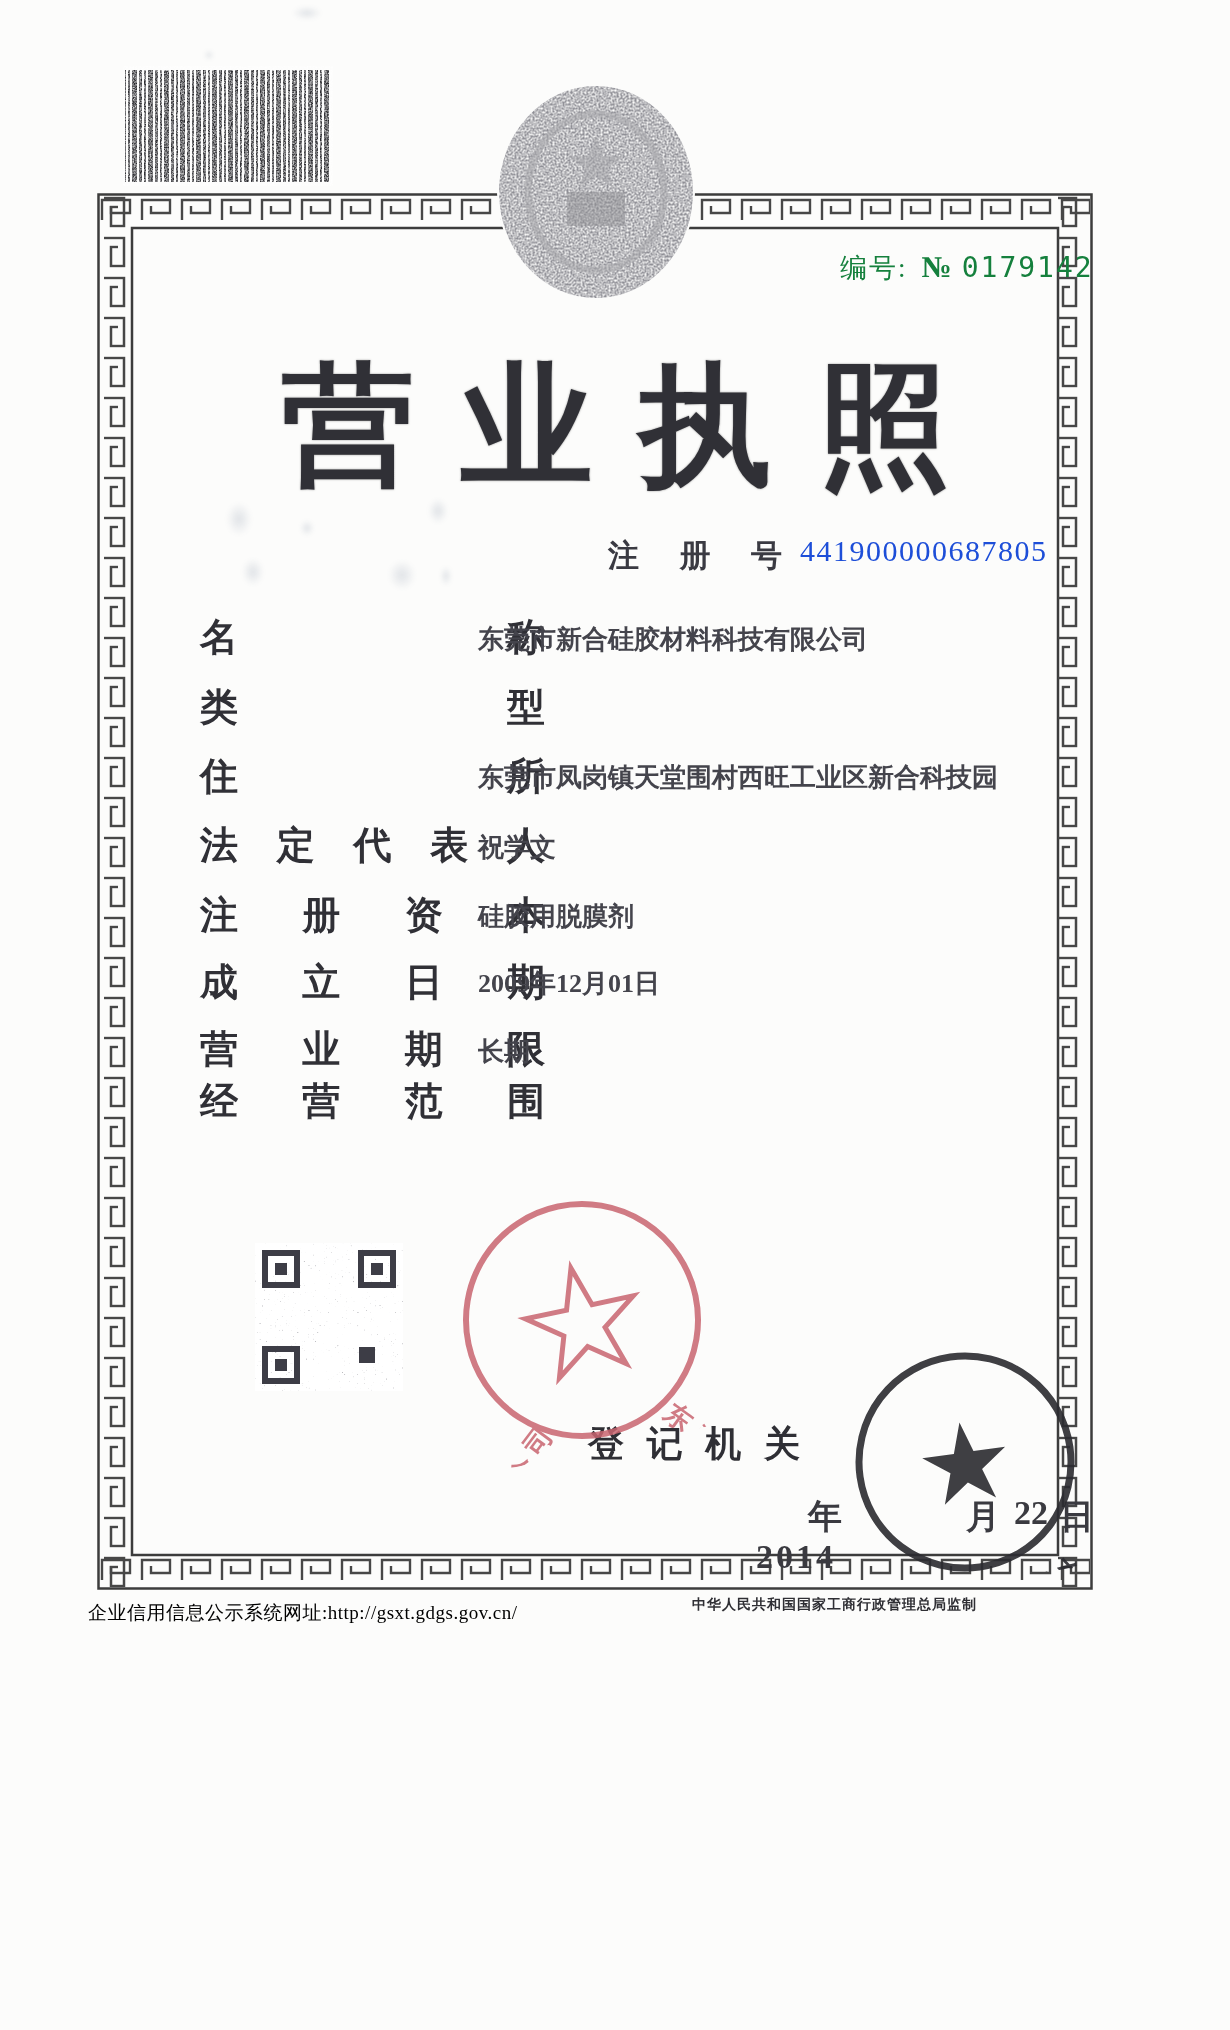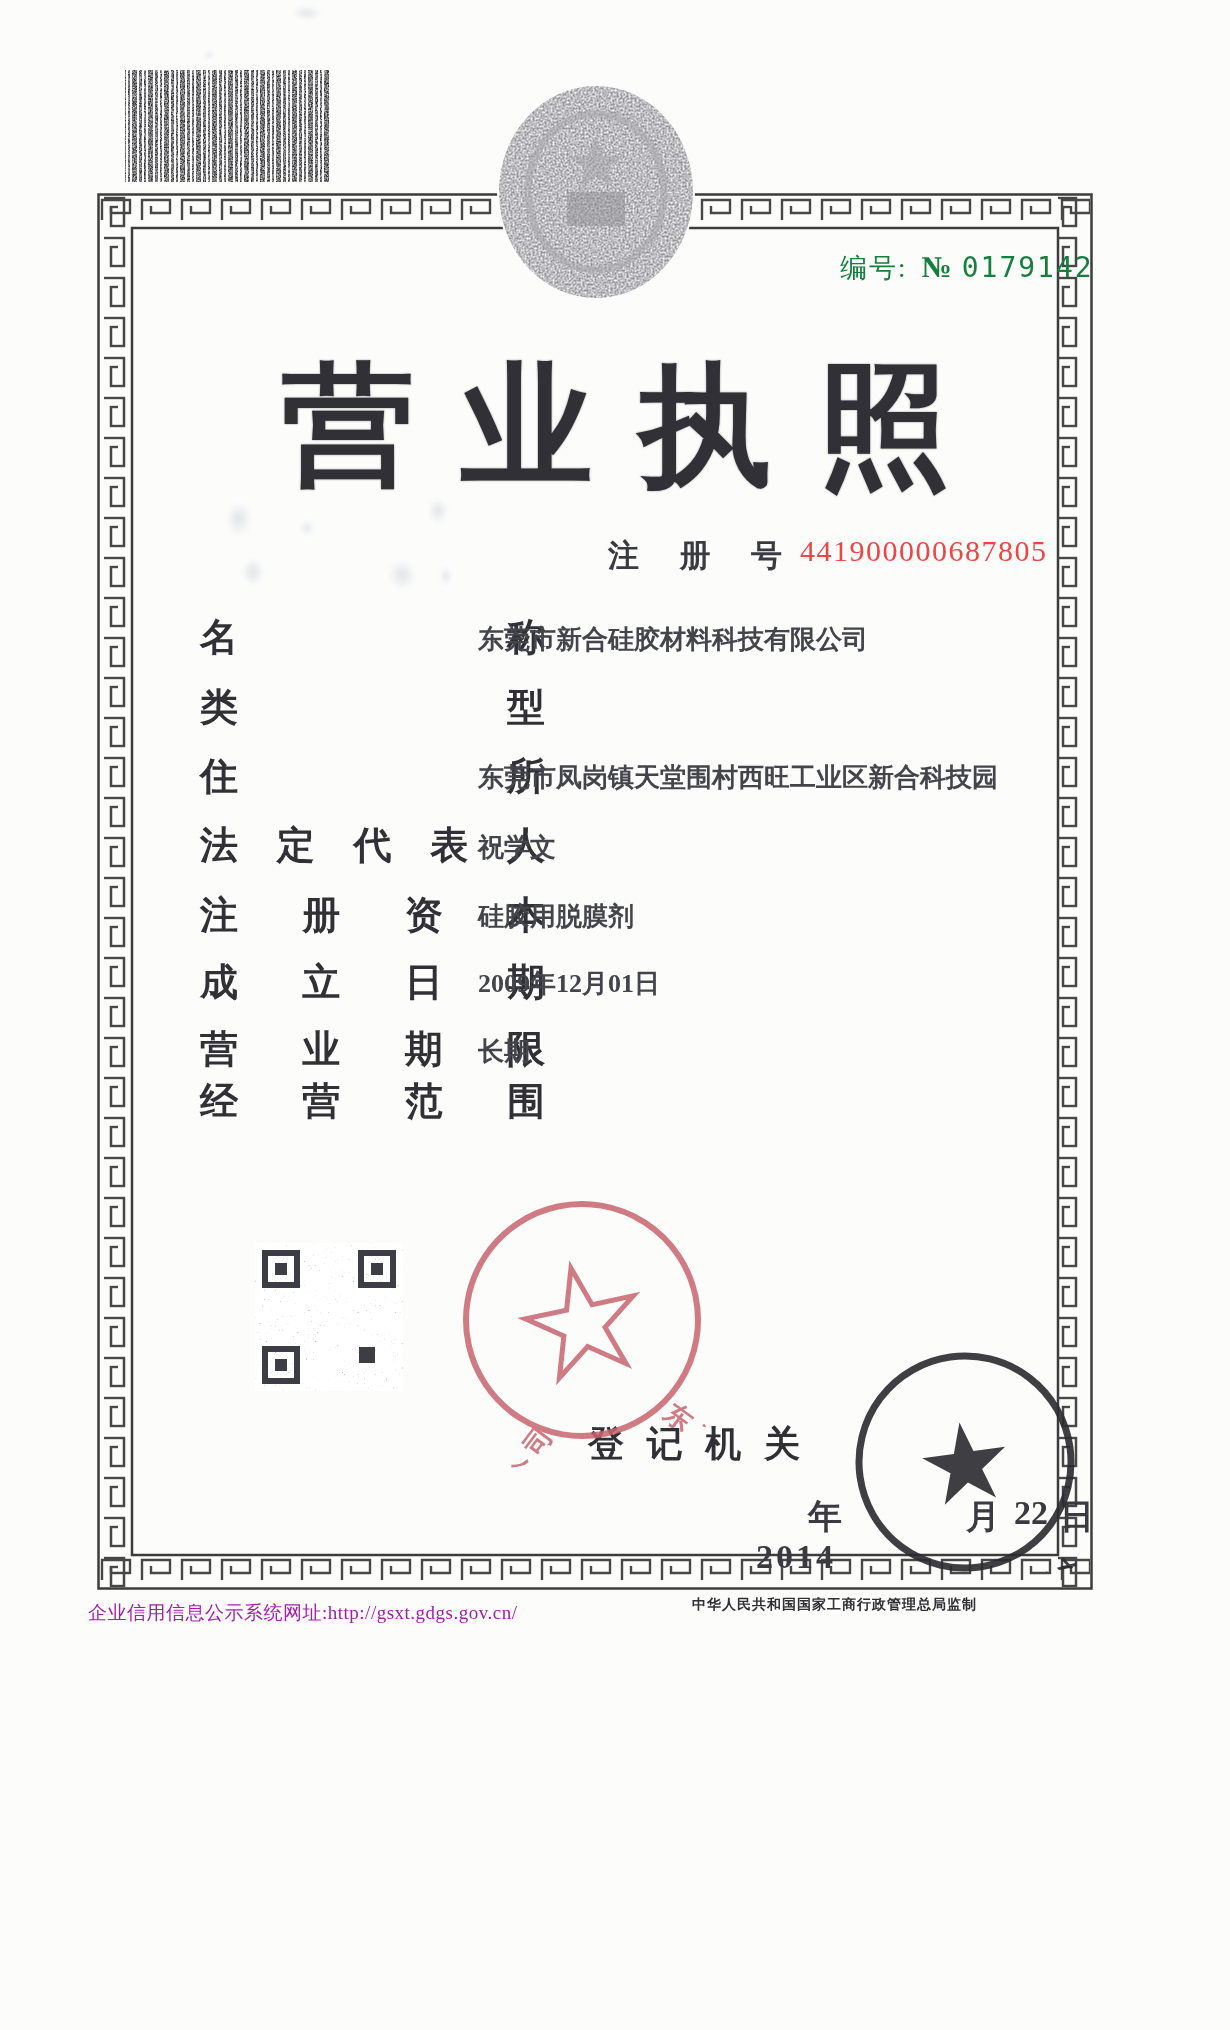--- a/index.html
+++ b/index.html
@@ -22,42 +22,42 @@
 
   
   .title{left:282px;top:338px;width:668px;font-family:"DejaVu Sans",sans-serif;
          font-size:132px;font-weight:900;color:#303036;z-index:4;
          text-shadow:0 0 2px rgba(40,40,40,.55);}
 
   .char-justify{display:flex;justify-content:space-between;}
 
   
   .reg-label{left:608px;top:535px;width:174px;font-size:31px;font-weight:600;color:#3a3a42;}
-  .reg-value{left:800px;top:534px;font-size:30px;letter-spacing:1.5px;color:#ef4444;text-align:right;}
+  .reg-value{left:800px;top:534px;font-size:30px;letter-spacing:1.5px;color:#1d4ed8;text-align:right;}
 
   
   .flabel{left:200px;width:345px;font-size:38px;font-weight:700;color:#303036;}
   .fvalue{left:478px;font-size:26px;font-weight:600;color:#44444c;white-space:nowrap;}
   .scope{width:572px;font-size:20px;line-height:29px;font-weight:600;white-space:normal;letter-spacing:.5px;}
 
   
   .registrar{left:588px;top:1420px;width:212px;font-size:36px;font-weight:700;color:#2f2f35;z-index:2;}
   .dateline span{position:absolute;top:1494px;font-size:34px;font-weight:600;color:#3a3a40;z-index:2;}
   .d-year{left:756px;letter-spacing:3px;margin-top:44px;}
   .d-yu{left:808px;}
   .d-mu{left:966px;}
   .d-day{left:1014px;}
   .d-du{left:1060px;}
 
   
   .seal-company{left:452px;top:1190px;transform:rotate(-12deg);z-index:3;opacity:.85;}
   .seal-authority{left:845px;top:1342px;transform:rotate(-8deg);z-index:5;opacity:.9;}
 
   
-  .footer-left{left:88px;top:1600px;font-size:19px;letter-spacing:.5px;color:#a21caf;text-align:center;}
+  .footer-left{left:88px;top:1600px;font-size:19px;letter-spacing:.5px;color:#000000;text-align:center;}
   .footer-right{left:692px;top:1596px;font-size:14px;font-weight:600;color:#2f2f34;letter-spacing:1px;}
 
   
   .ghost{border-radius:50%;filter:blur(2px);background:radial-gradient(#7d8ba0,transparent 70%);opacity:.22;}
 </style>
 </head>
 <body>
 
 <div class="page">
 

